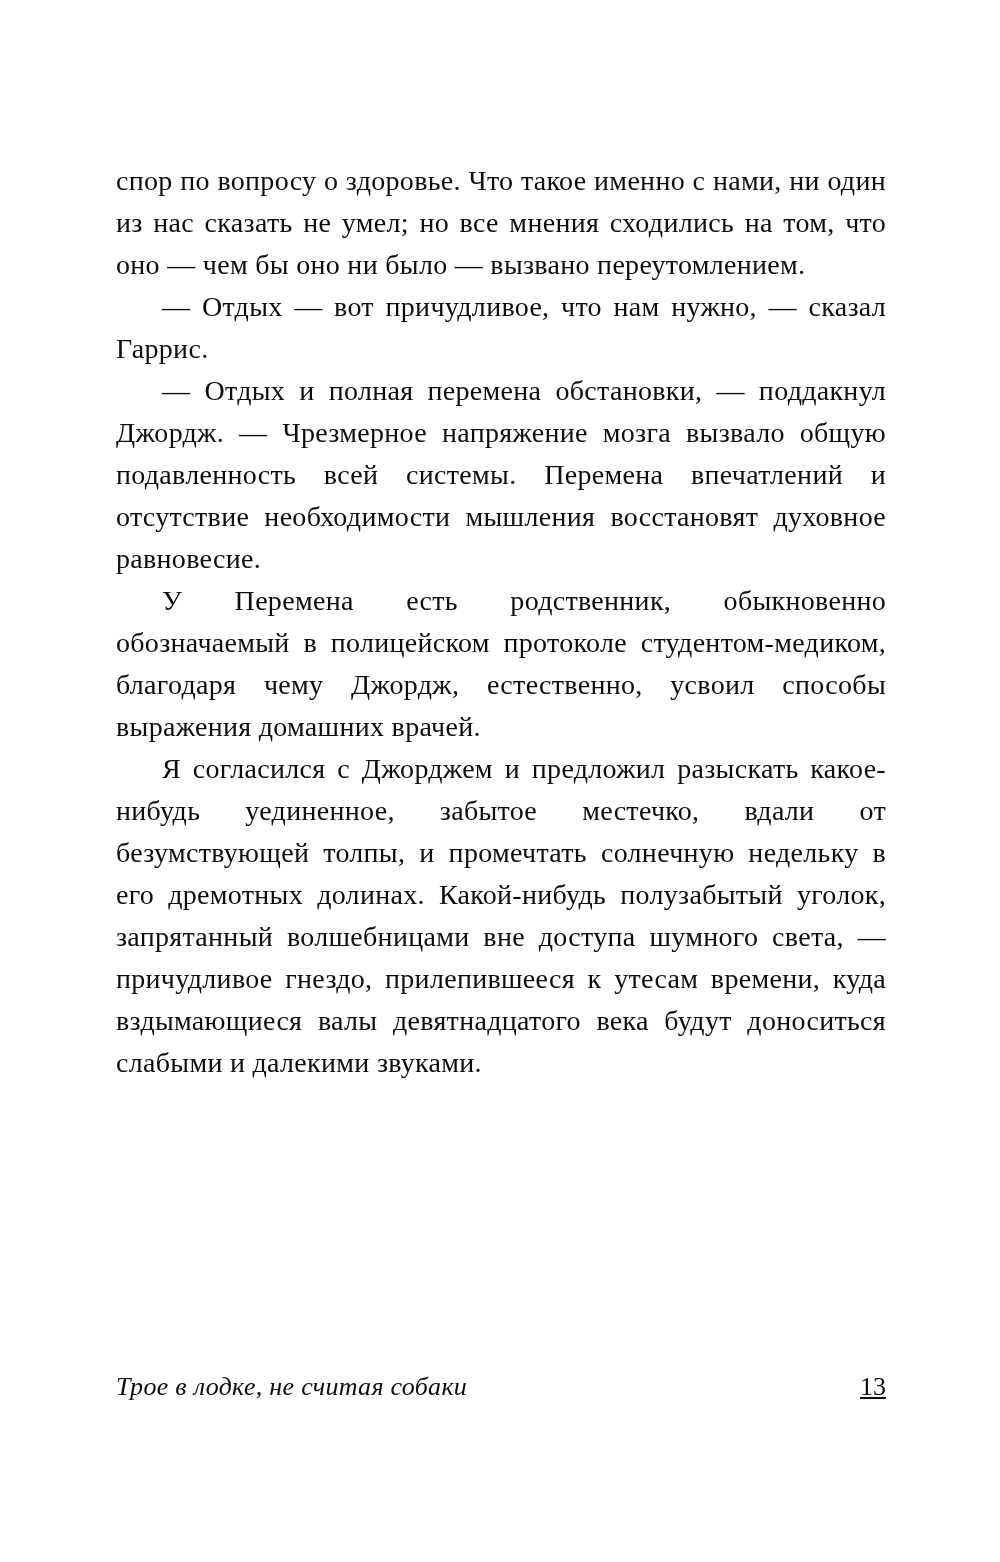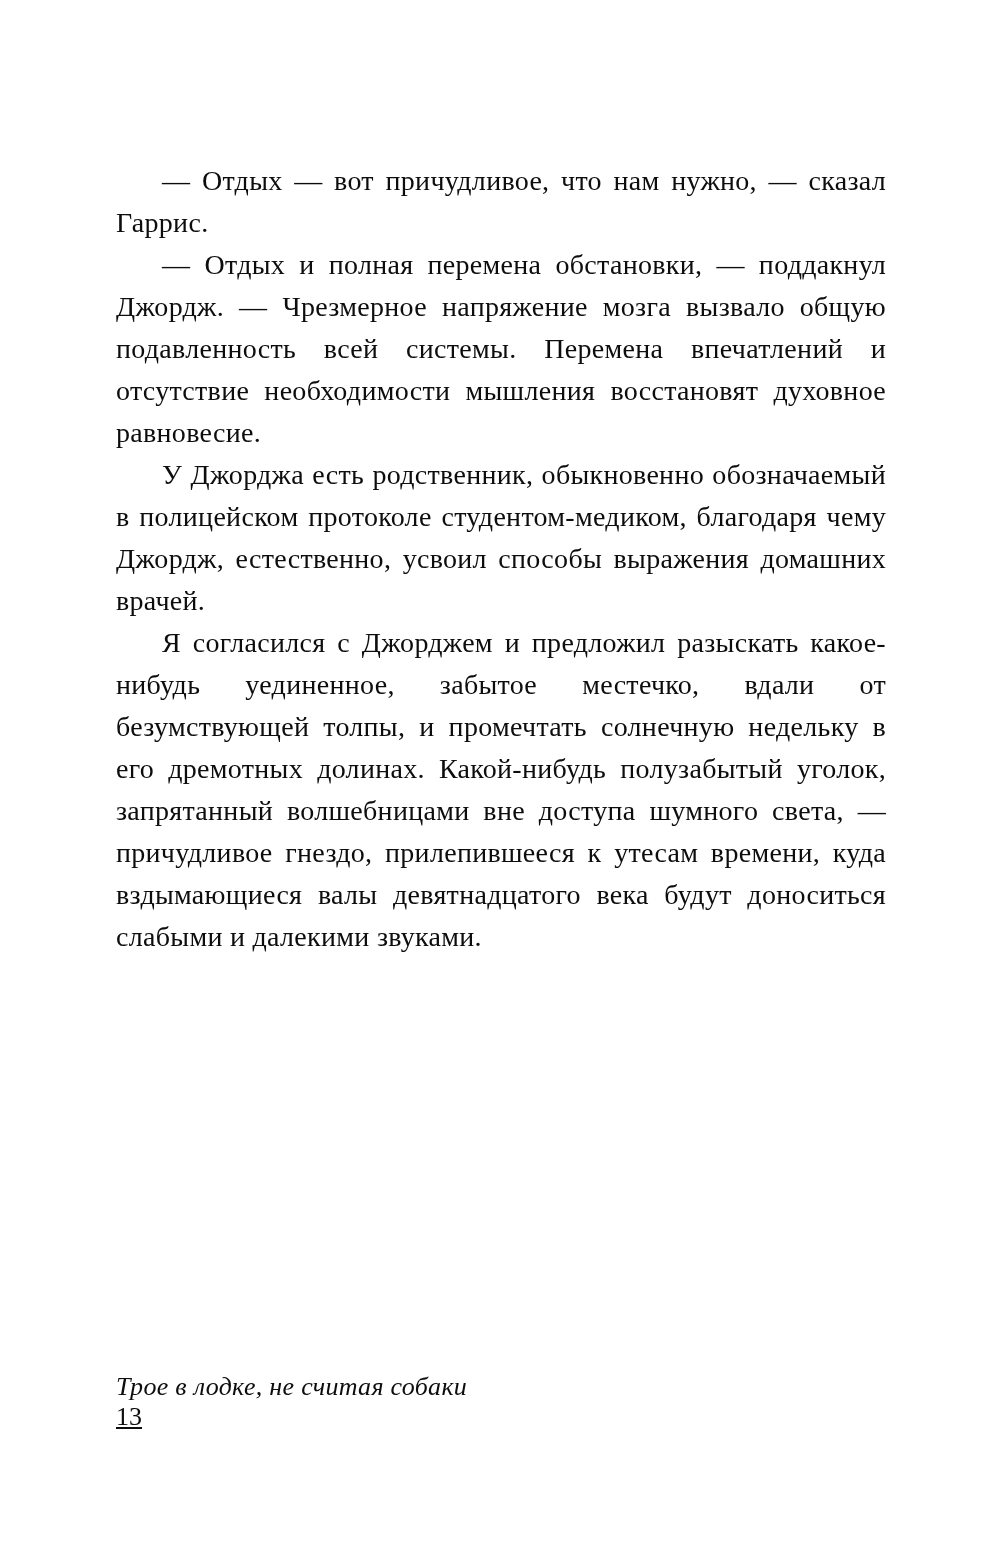--- a/index.html
+++ b/index.html
@@ -37,39 +37,39 @@
     position: absolute;
     left: 116px;
     top: 1372px;
     width: 770px;
     display: flex;
     justify-content: space-between;
     align-items: flex-start;
     font-family: "Liberation Serif", "DejaVu Serif", serif;
     font-size: 26px;
     color: #0d0d0d;
-    flex-direction: column;
   }
   .running-title {
     font-style: italic;
     letter-spacing: 0.3px;
   }
   .page-number {
     font-style: normal;
     text-decoration: underline;
   }
 </style>
 </head>
 <body>
 
 <div class="page">
   <div class="text-block">
+    <p class="para no-indent">спор по вопросу о здоровье. Что такое именно с нами, ни один из нас сказать не умел; но все мнения сходились на том, что оно — чем бы оно ни было — вызвано переутомлением.</p>
     <p class="para">— Отдых — вот причудливое, что нам нужно, — сказал Гаррис.</p>
     <p class="para">— Отдых и полная перемена обстановки, — поддакнул Джордж. — Чрезмерное напряжение мозга вызвало общую подавленность всей системы. Перемена впечатлений и отсутствие необходимости мышления восстановят духовное равновесие.</p>
-    <p class="para">У Джорджа есть родственник, обыкновенно обозначаемый в полицейском протоколе студентом-медиком, благодаря чему Джордж, естественно, усвоил способы выражения домашних врачей.</p>
+    <p class="para">У Перемена есть родственник, обыкновенно обозначаемый в полицейском протоколе студентом-медиком, благодаря чему Джордж, естественно, усвоил способы выражения домашних врачей.</p>
     <p class="para">Я согласился с Джорджем и предложил разыскать какое-нибудь уединенное, забытое местечко, вдали от безумствующей толпы, и промечтать солнечную недельку в его дремотных долинах. Какой-нибудь полузабытый уголок, запрятанный волшебницами вне доступа шумного света, — причудливое гнездо, прилепившееся к утесам времени, куда вздымающиеся валы девятнадцатого века будут доноситься слабыми и далекими звуками.</p>
   </div>
 
   <div class="footer">
     <span class="running-title">Трое в лодке, не считая собаки</span>
     <span class="page-number">13</span>
   </div>
 </div>
 
 </body></html>

